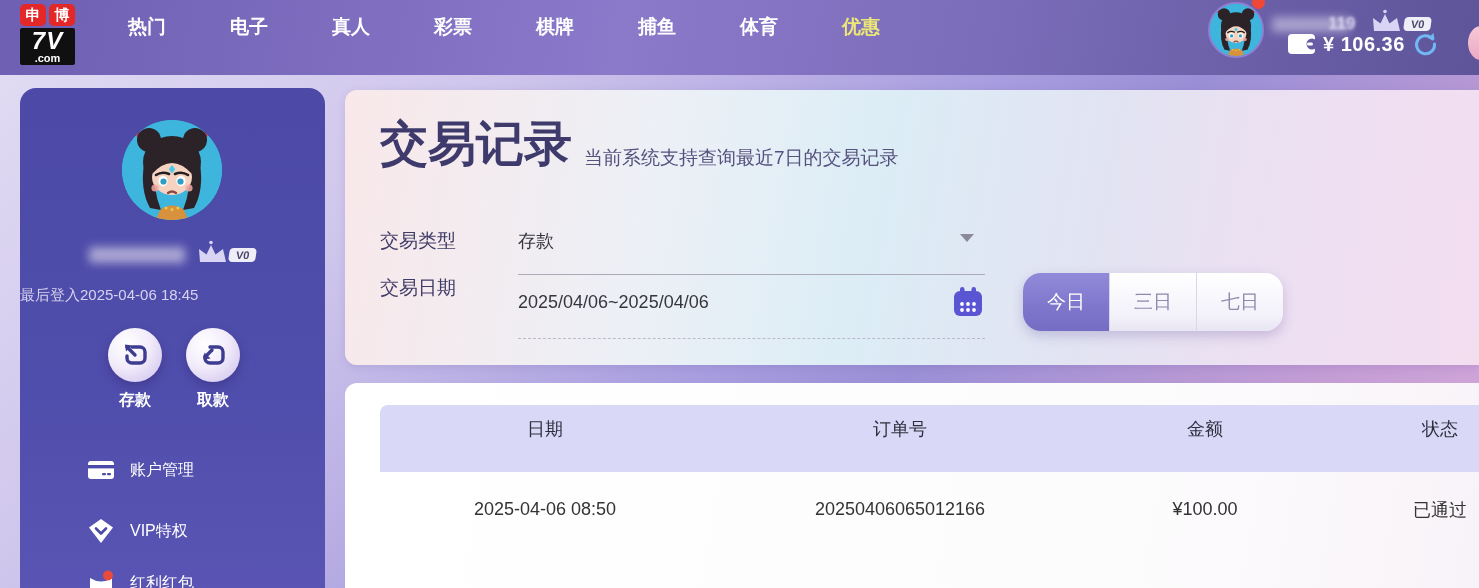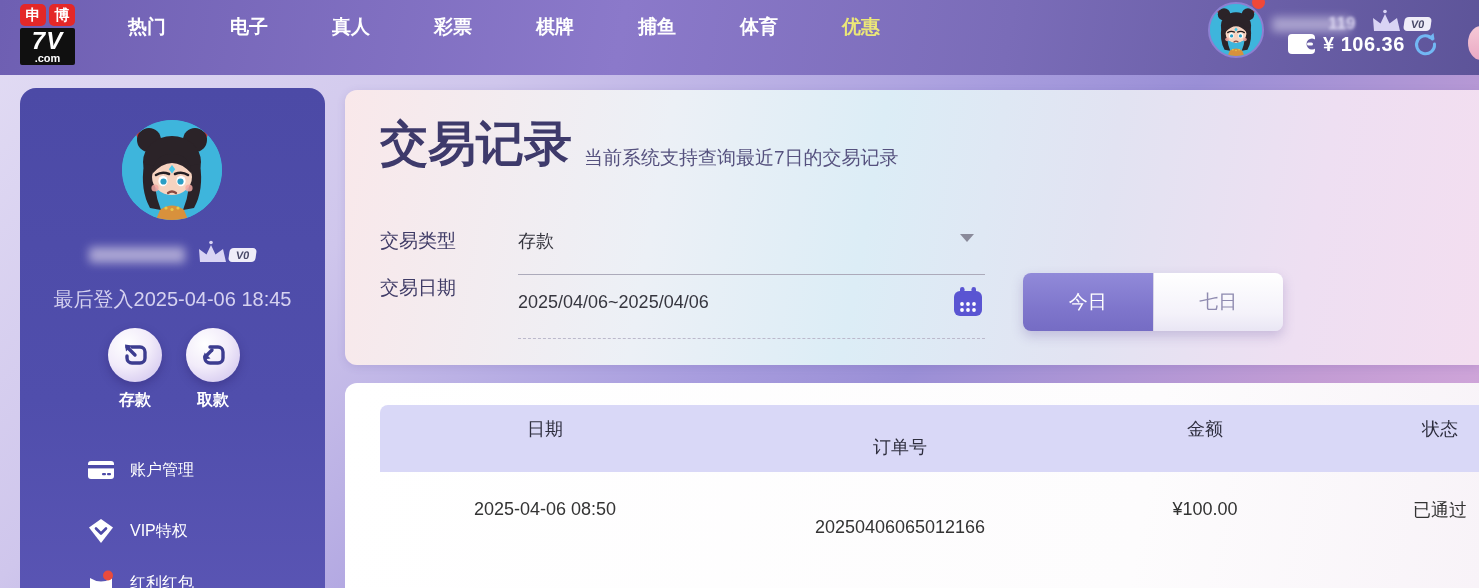--- a/index.html
+++ b/index.html
@@ -35,21 +35,21 @@
                    background:linear-gradient(180deg,#f6c9d6,#eaa9c4); }
 
   
   .sidebar { position:absolute; left:20px; top:88px; width:305px; height:520px;
              background:linear-gradient(180deg,#4c4aa6 0%,#504eac 60%,#5a55b4 100%);
              border-radius:16px 16px 0 0; }
   .sb-avatar { position:absolute; left:102px; top:32px; width:100px; height:100px; border-radius:50%;
                overflow:hidden; background:#3eb5dc; }
   .sb-name-row { position:absolute; left:0; top:152px; width:100%; display:flex; justify-content:center; align-items:center; }
   .sb-blur { width:96px; height:16px; border-radius:3px; background:#bcb6dc; filter:blur(5px); opacity:.85; }
-  .sb-login { position:absolute; left:0; top:198px; width:100%; text-align:center; color:#d6d2f0; font-size:20px; }
+  .sb-login { position:absolute; left:0; top:198px; width:100%; text-align:left; color:#d6d2f0; font-size:15px; }
   .qa { position:absolute; top:240px; width:80px; text-align:center; }
   .qa-deposit { left:75px; } .qa-withdraw { left:153px; }
   .qa-circle { width:54px; height:54px; margin:0 auto; border-radius:50%;
                background:radial-gradient(circle at 35% 30%,#ffffff 0%,#f2ecfa 45%,#dcd2f2 75%,#cfeaf4 100%);
                display:flex; align-items:center; justify-content:center; box-shadow:0 4px 10px rgba(40,30,100,.35); }
   .qa-label { margin-top:8px; color:#fff; font-size:16px; font-weight:600; }
   .sb-menu-item { position:absolute; left:68px; display:flex; align-items:center; gap:16px; cursor:pointer; }
   .sb-menu-item .mi-label { color:#fff; font-size:16px; font-weight:500; }
 
   
@@ -60,38 +60,38 @@
   .fp-title { font-size:48px; font-weight:700; color:#3e3a6b; }
   .fp-subtitle { font-size:19px; color:#55517e; padding-bottom:5px; }
   .f-label { position:absolute; left:35px; font-size:19px; font-weight:500; color:#3f3b66; }
   .f-value { position:absolute; left:173px; font-size:18px; color:#36363f; }
   .f-line-solid { position:absolute; left:173px; top:184px; width:467px; border-bottom:1px solid #acaaba; }
   .f-line-dash  { position:absolute; left:173px; top:248px; width:467px; border-bottom:1px dashed #bcb9cc; }
   .caret-down { position:absolute; left:615px; top:144px; width:0; height:0;
                 border-left:7px solid transparent; border-right:7px solid transparent; border-top:8px solid #8a8a9a; cursor:pointer; }
   .cal-icon { position:absolute; left:607px; top:196px; cursor:pointer; }
   .range-group { position:absolute; left:678px; top:183px; width:260px; height:58px; display:flex;
-                 border-radius:8px; overflow:hidden; box-shadow:0 5px 12px rgba(90,70,150,.25); }
+                 border-radius:18px; overflow:hidden; box-shadow:0 5px 12px rgba(90,70,150,.25); }
   .range-btn { flex:1; display:flex; align-items:center; justify-content:center; font-size:19px; cursor:pointer;
                background:linear-gradient(180deg,#ffffff 0%,#f4f2fa 70%,#e9e6f4 100%); color:#8f8bb0;
                border-left:1px solid #d9d6e8; }
   .range-btn:first-child { border-left:none; }
   .range-btn.active { background:linear-gradient(180deg,#918ad9 0%,#7f76cc 60%,#756cc4 100%); color:#fff; border-left:none; }
 
   
   .table-panel { position:absolute; left:345px; top:383px; width:1134px; height:205px;
                  background:linear-gradient(100deg,#ffffff 0%,#fdfcfd 70%,#f8f3f8 100%); border-radius:12px 0 0 0; }
   .tbl-header { position:absolute; left:35px; top:22px; width:1099px; height:67px;
                 background:#d9d8f7; border-radius:8px 0 0 0; }
   .th-cell { position:absolute; top:0; height:48px; display:flex; align-items:center; transform:translateX(-50%);
              font-size:18px; font-weight:500; color:#2e2e3e; white-space:nowrap; }
   .tbl-row { position:absolute; left:35px; top:89px; width:1099px; height:75px; }
   .td-cell { position:absolute; top:0; height:75px; display:flex; align-items:center; transform:translateX(-50%);
              font-size:18px; color:#333333; white-space:nowrap; }
-  .c1 { left:165px; } .c2 { left:520px;margin-top:18px; } .c3 { left:825px; } .c4 { left:1060px; }
+  .c1 { left:165px; } .c2 { left:520px; } .c3 { left:825px; } .c4 { left:1060px; }
 
   .icon-svg { display:block; }
 </style>
 </head>
 <body>
 
 <svg width="0" height="0" style="position:absolute">
   <defs>
     <symbol id="avatar-girl" viewBox="0 0 100 100">
       <circle cx="50" cy="50" r="50" fill="#3eb5dc"></circle>
@@ -281,20 +281,21 @@
           <circle cx="22" cy="18" r="1.9" fill="#fff"></circle>
         <circle cx="10" cy="24" r="1.9" fill="#fff"></circle>
           <circle cx="16" cy="24" r="1.9" fill="#fff"></circle>
           <circle cx="22" cy="24" r="1.9" fill="#fff"></circle>
       </svg>
     </div>
     <div class="f-line-dash"></div>
 
     <div class="range-group">
       <div class="range-btn active">今日</div>
+      <div class="range-btn">三日</div>
       <div class="range-btn">七日</div>
     </div>
   </section>
 
   <section class="table-panel">
     <div class="tbl-header">
       <span class="th-cell c1">日期</span>
       <span class="th-cell c2">订单号</span>
       <span class="th-cell c3">金额</span>
       <span class="th-cell c4">状态</span>

